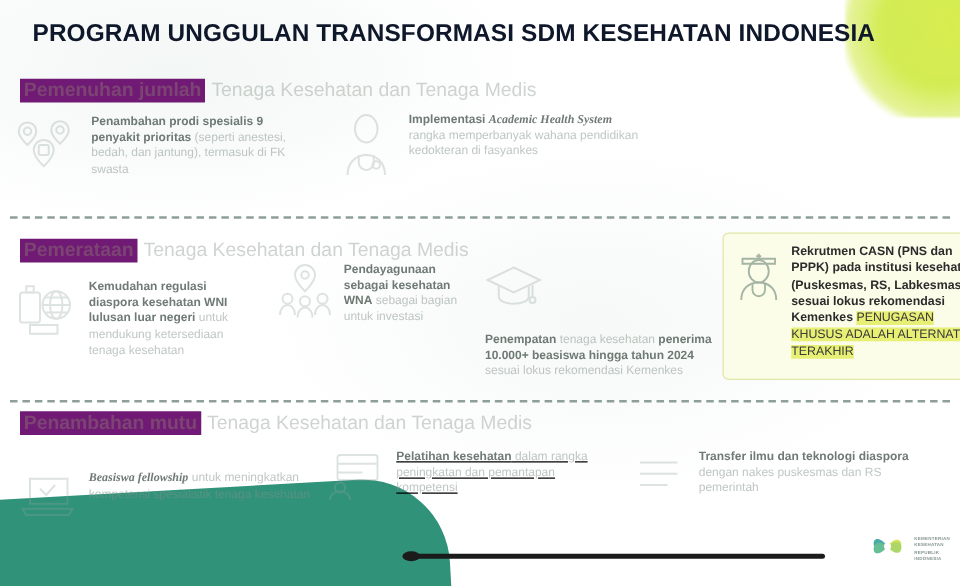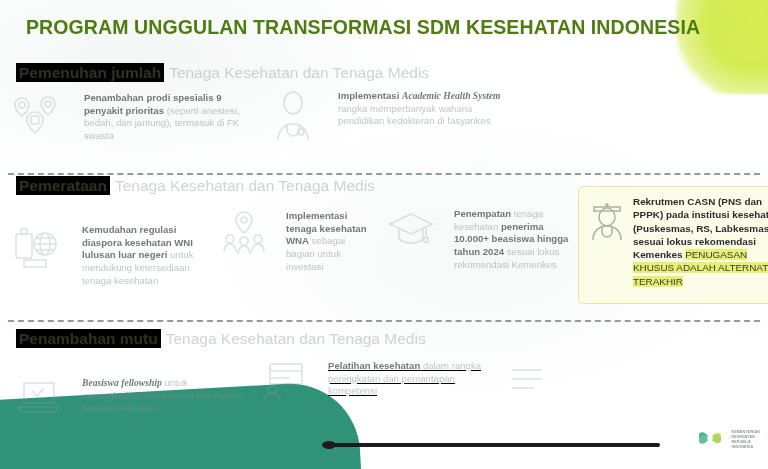--- a/index.html
+++ b/index.html
@@ -45,52 +45,52 @@
   }
   .bar-dot{
     position:absolute;left:322px;bottom:20px;width:14px;height:8px;
     background:#1b1b1b;border-radius:50%;
   }
 
   
   .title{
     position:absolute;left:26px;top:16px;
     font-size:19.5px;font-weight:bold;letter-spacing:.1px;
-    color:#4d7c0f;white-space:nowrap;
+    color:#0f172a;white-space:nowrap;
   }
 
   
   .divider{
     position:absolute;left:8px;right:8px;height:0;
     border-top:2px dashed #7a8f86;opacity:.85;
   }
   .d1{top:173px;}
   .d2{top:320px;}
 
   
   .sec-head{
     position:absolute;left:16px;white-space:nowrap;
     font-size:15.5px;font-weight:500;
   }
   .sec-head .hl{
-    background:#000000;
+    background:#701a75;
     color:rgba(150,165,110,.30);
     padding:1px 3px;
     font-weight:600;
   }
   .sec-head .rest{
     color:rgba(140,152,145,.42);
     margin-left:5px;
   }
   .sh1{top:64px;}
-  .sh2{top:177px;}
+  .sh2{top:192px;}
   .sh3{top:330px;}
 
   
-  .item{position:absolute;display:flex;align-items:flex-start;gap:20px;}
+  .item{position:absolute;display:flex;align-items:flex-start;gap:9px;}
   .ico{flex:0 0 auto;opacity:.30;}
   .txt{font-size:9.6px;line-height:1.32;}
   .txt .b{font-weight:bold;color:rgba(70,84,78,.78);}
   .txt .f{color:rgba(130,145,138,.52);}
   .txt .i{font-style:italic;font-family:Liberation Serif, serif;}
 
   
   .callout{
     position:absolute;left:578px;top:186px;width:215px;height:118px;
     background:#fbfde9;
@@ -196,26 +196,26 @@
         <circle cx="8" cy="29" r="4"></circle>
           <path d="M2 42c0-5 3-8 6-8s6 3 6 8"></path>
         <circle cx="22" cy="31" r="4"></circle>
           <path d="M16 44c0-5 3-8 6-8s6 3 6 8"></path>
         <circle cx="36" cy="29" r="4"></circle>
           <path d="M30 42c0-5 3-8 6-8s6 3 6 8"></path>
       </g>
     </svg>
   </span>
   <span class="txt">
-    <span class="b">Implementasi tenaga kesehatan WNA</span>
+    <span class="b">Pendayagunaan sebagai kesehatan WNA</span>
     <span class="f"> sebagai bagian untuk investasi</span>
   </span>
 </div>
 
-<div class="item" style="left:388px;top:208px;width:185px;">
+<div class="item" style="left:388px;top:208px;width:185px;flex-direction:column;">
   <span class="ico">
     <svg width="46" height="44" viewBox="0 0 46 44">
       <g fill="none" stroke="#8fa49a" stroke-width="1.6">
         <path d="M23 6 44 16 23 26 2 16z"></path>
         <path d="M38 20v10"></path>
           <circle cx="38" cy="32" r="2.4"></circle>
         <path d="M11 21v8c0 4 6 6 12 6s12-2 12-6v-8"></path>
       </g>
     </svg>
   </span>
@@ -278,20 +278,23 @@
 </div>
 
 <div class="item" style="left:506px;top:360px;width:240px;">
   <span class="ico">
     <svg width="44" height="38" viewBox="0 0 44 38">
       <g fill="none" stroke="#8fa49a" stroke-width="1.6">
         <path d="M6 10h30M6 19h30M6 28h22"></path>
       </g>
     </svg>
   </span>
+  <span class="txt">
+    <span class="b">Transfer ilmu dan teknologi diaspora</span><span class="f"> dengan nakes puskesmas dan RS pemerintah</span>
+  </span>
 </div>
 
 <div class="logo">
   <span>
     <svg width="34" height="34" viewBox="0 0 34 34">
       <g>
         <path d="M17 17 C 11 9, 5 10, 6 16 C 7 21, 13 21, 17 17Z" fill="#3aa6a0"></path>
         <path d="M17 17 C 23 9, 29 11, 28 17 C 27 22, 21 21, 17 17Z" fill="#cfe04a"></path>
         <path d="M17 17 C 11 25, 5 24, 6 18 C 7 13, 13 13, 17 17Z" fill="#5ab98c"></path>
         <path d="M17 17 C 23 25, 29 23, 28 17 C 27 12, 21 13, 17 17Z" fill="#a8d35a"></path>

